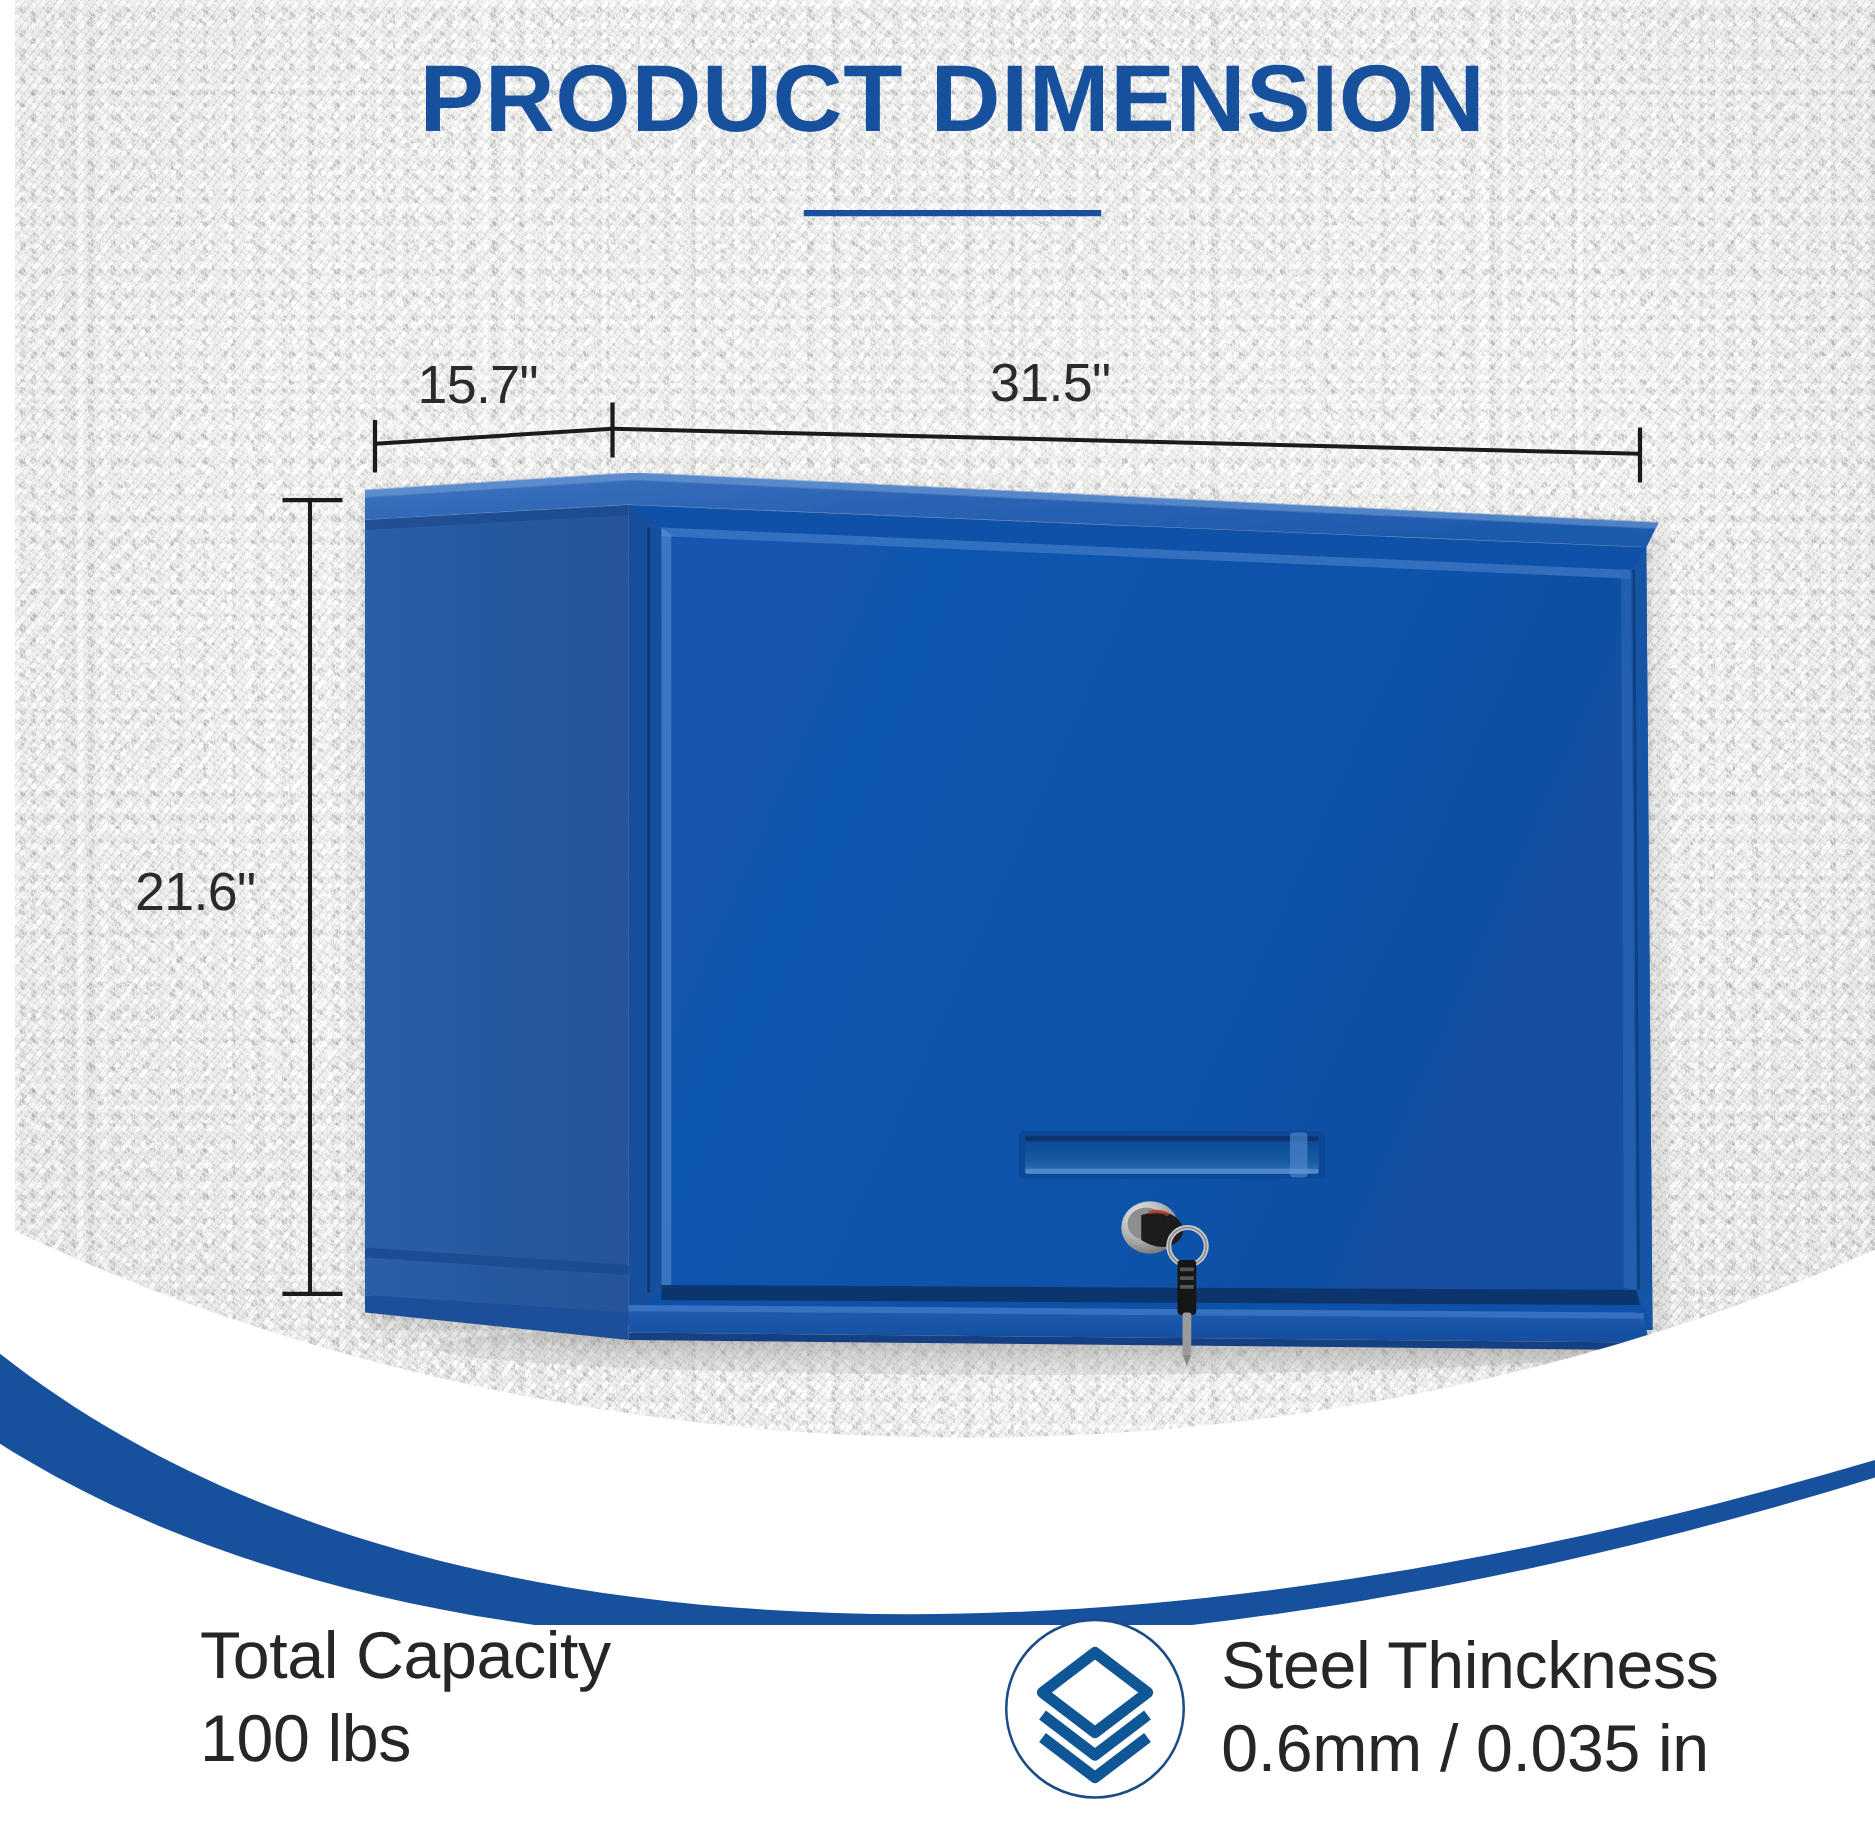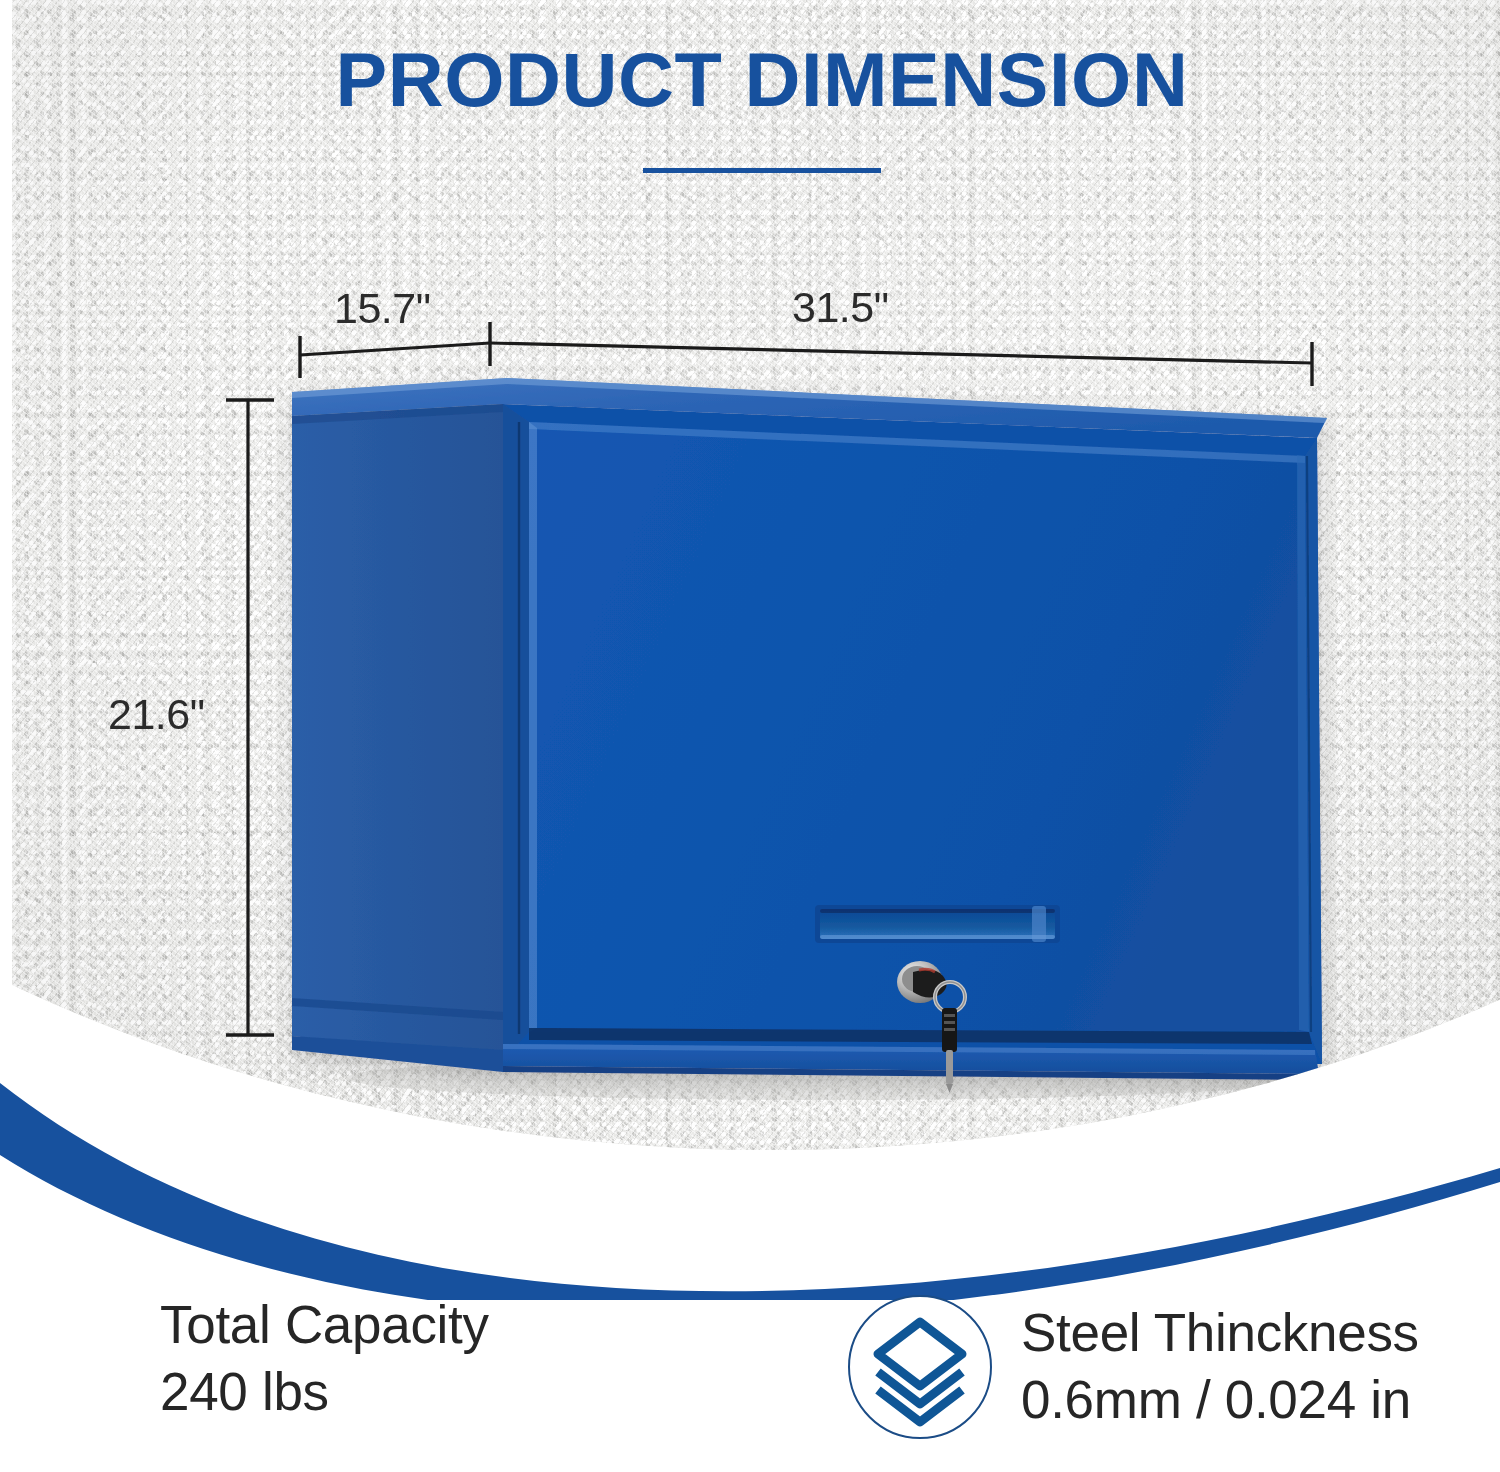--- a/index.html
+++ b/index.html
@@ -122,21 +122,21 @@
     height: 170px;
   }
   .feature {
     position: absolute;
     top: 0;
     display: flex;
     align-items: center;
     gap: 26px;
   }
   #feature-capacity { left: 160px; }
-  #feature-thickness { left: 845px; }
+  #feature-thickness { left: 801px; }
   .feature-icon-wrap {
     width: 150px;
     height: 150px;
     flex: 0 0 150px;
     position: relative;
   }
   .feature-text {
     color: #262626;
     font-size: 53px;
     line-height: 1.26;
@@ -285,35 +285,35 @@
 
   <svg id="swoosh" viewBox="0 0 1500 260" preserveAspectRatio="none">
     <path d="M0 43 C 340 310, 920 300, 1500 128 L1500 142 C 920 322, 340 330, 0 115 Z" fill="#17519E"></path>
   </svg>
 
   <div id="features">
 
     <div class="feature" id="feature-capacity">
       <div class="feature-text">
         <div>Total Capacity</div>
-        <div>240 lbs</div>
+        <div>100 lbs</div>
       </div>
     </div>
 
     <div class="feature" id="feature-thickness">
       <div class="feature-icon-wrap">
         <svg viewBox="0 0 150 150" width="150" height="150">
           <circle cx="75" cy="75" r="71" fill="#ffffff" stroke="#1b4c86" stroke-width="2"></circle>
           <g fill="none" stroke="#0F5696" stroke-width="9" stroke-linejoin="round">
             <path d="M75 30 L117 62 L75 94 L33 62 Z"></path>
             <path d="M33 80 L75 112 L117 80"></path>
             <path d="M33 98 L75 130 L117 98"></path>
           </g>
         </svg>
       </div>
       <div class="feature-text">
         <div>Steel Thinckness</div>
-        <div>0.6mm / 0.024 in</div>
+        <div>0.6mm / 0.035 in</div>
       </div>
     </div>
 
   </div>
 </div>
 
 </body></html>

